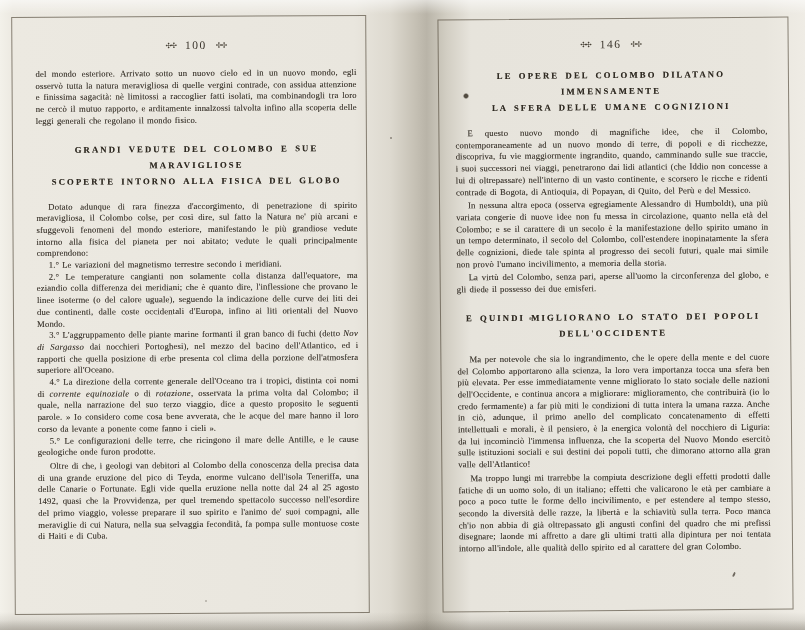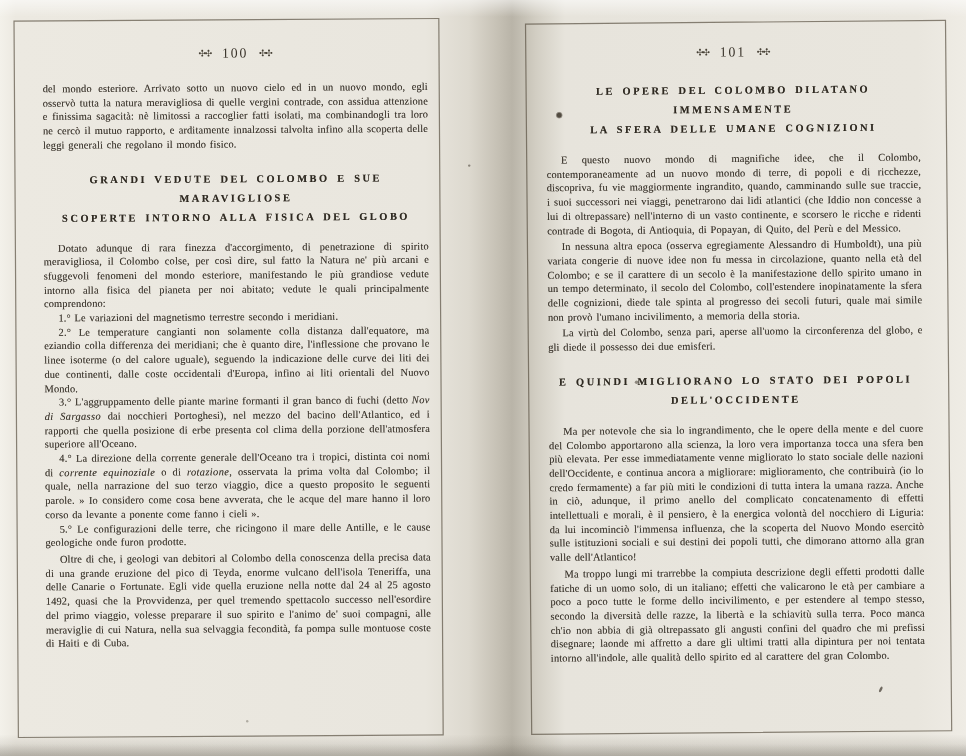--- a/index.html
+++ b/index.html
@@ -91,21 +91,21 @@
 
     <p class="par">5.° Le configurazioni delle terre, che ricingono il mare delle Antille, e le cause geologiche onde furon prodotte.</p>
 
     <p class="par mt2">Oltre di che, i geologi van debitori al Colombo della conoscenza della precisa data di una grande eruzione del pico di Teyda, enorme vulcano dell'isola Teneriffa, una delle Canarie o Fortunate. Egli vide quella eruzione nella notte dal 24 al 25 agosto 1492, quasi che la Provvidenza, per quel tremendo spettacolo successo nell'esordire del primo viaggio, volesse preparare il suo spirito e l'animo de' suoi compagni, alle meraviglie di cui Natura, nella sua selvaggia fecondità, fa pompa sulle montuose coste di Haiti e di Cuba.</p>
 
   </div>
 
   <div class="page page-right">
     <div class="pagenum-row">
       <span class="orn">✣✣</span>
-      <span class="num">101</span>
+      <span class="num">146</span>
       <span class="orn">✣✣</span>
     </div>
 
     <h3 class="heading">
       <span class="hline">LE OPERE DEL COLOMBO DILATANO IMMENSAMENTE</span>
       <span class="hline">LA SFERA DELLE UMANE COGNIZIONI</span>
     </h3>
 
     <p class="par">E questo nuovo mondo di magnifiche idee, che il Colombo, contemporaneamente ad un nuovo mondo di terre, di popoli e di ricchezze, discopriva, fu vie maggiormente ingrandito, quando, camminando sulle sue traccie, i suoi successori nei viaggi, penetrarono dai lidi atlantici (che Iddio non concesse a lui di oltrepassare) nell'interno di un vasto continente, e scorsero le ricche e ridenti contrade di Bogota, di Antioquia, di Popayan, di Quito, del Perù e del Messico.</p>
     <p class="par mt2">In nessuna altra epoca (osserva egregiamente Alessandro di Humboldt), una più variata congerie di nuove idee non fu messa in circolazione, quanto nella età del Colombo; e se il carattere di un secolo è la manifestazione dello spirito umano in un tempo determinato, il secolo del Colombo, coll'estendere inopinatamente la sfera delle cognizioni, diede tale spinta al progresso dei secoli futuri, quale mai simile non provò l'umano incivilimento, a memoria della storia.</p>

